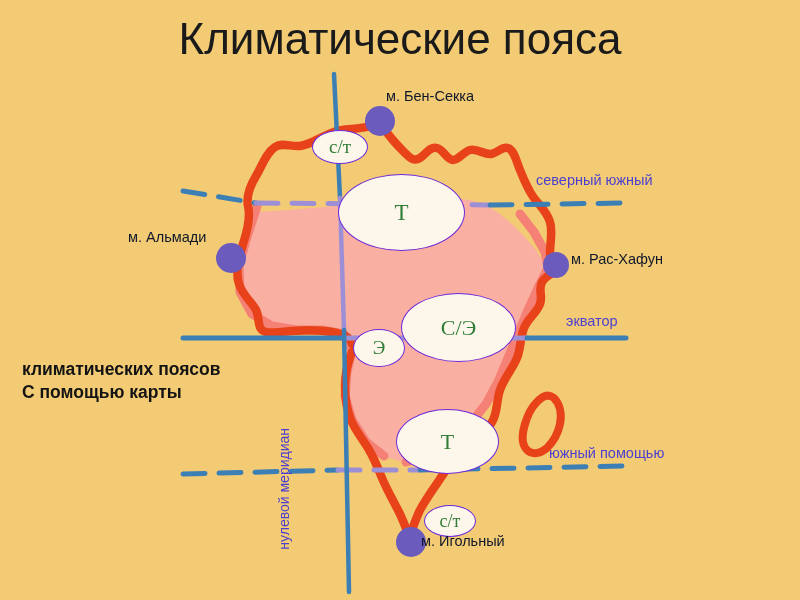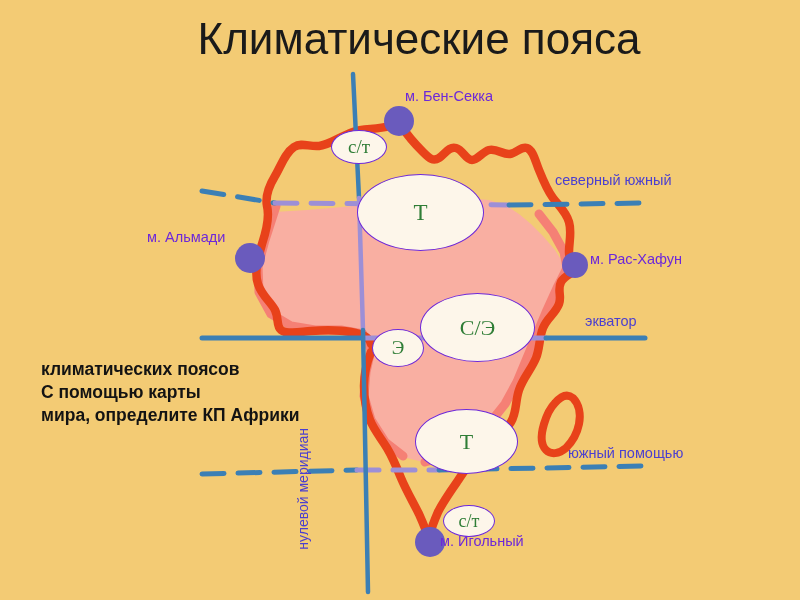--- a/index.html
+++ b/index.html
@@ -3,36 +3,36 @@
 <meta charset="utf-8">
 <style>
   html,body{margin:0;padding:0;}
   body{
     width:800px;height:600px;
     background:#f3cb74;
     font-family:"Liberation Sans","DejaVu Sans",sans-serif;
     overflow:hidden;
     position:relative;
   }
-  #stage{position:absolute;left:0;top:0;width:660px;height:600px;margin-left:19px;}
+  #stage{position:absolute;left:0;top:0;width:660px;height:600px;}
   #map{position:absolute;left:0;top:0;width:800px;height:600px;}
 
   .title{
     position:absolute;left:0;top:14px;width:800px;
     text-align:center;
     font-size:44px;
     color:#1a1a1a;
     letter-spacing:0px;
     font-weight:400;
     white-space:nowrap;
   }
 
   .lbl{position:absolute;white-space:nowrap;}
 
-  .lbl-green{color:#6d28d9;font-size:14.5px;}
+  .lbl-green{color:#0f172a;font-size:14.5px;}
   .lbl-blue{color:#4b3fd0;font-size:14.5px;}
 
   .prompt{
     position:absolute;left:22px;top:358px;width:300px;
     font-size:17.5px;font-weight:bold;color:#131313;
     line-height:23px;
   }
   .prompt div{white-space:nowrap;}
 
   .meridian-label{
@@ -183,16 +183,15 @@
   <div class="lbl lbl-green" style="left:421px;top:533px;">м. Игольный</div>
 
   <div class="lbl lbl-blue" style="left:536px;top:172px;">северный южный</div>
   <div class="lbl lbl-blue" style="left:566px;top:313px;">экватор</div>
   <div class="lbl lbl-blue" style="left:549px;top:445px;">южный помощью</div>
   <div class="meridian-label">нулевой меридиан</div>
 
   <div class="prompt">
     <div>климатических поясов</div>
     <div>С помощью карты</div>
-    <div>мира, определите КП Африки</div>
   </div>
 
 </div>
 
 </body></html>

